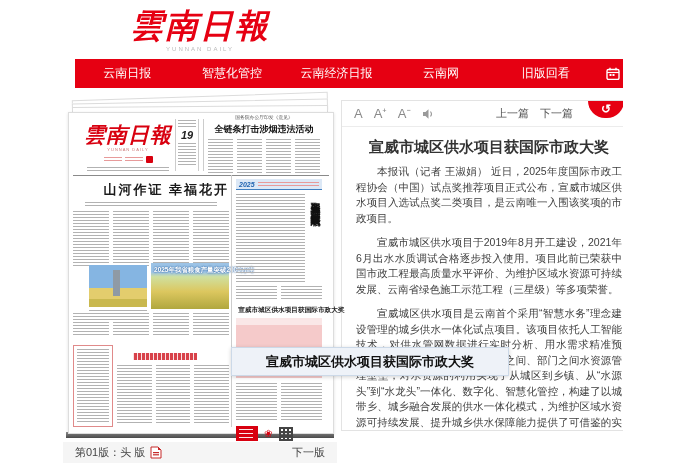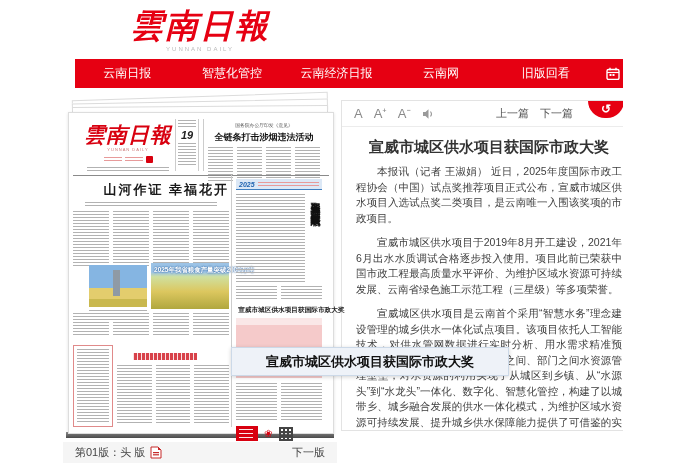--- a/index.html
+++ b/index.html
@@ -44,21 +44,21 @@
   .red-row{display:flex;gap:3px;margin-top:4px;align-items:center;justify-content:center;}
   .rr-bar{width:18px;height:5px;}
   .seal{width:7px;height:7px;background:#d8000f;border-radius:1px;}
   .mast-gray{margin:4px auto 0;width:82px;height:4px;}
   .datebox{position:absolute;left:106px;top:6px;width:24px;height:52px;
            border-left:1px solid #ccc;border-right:1px solid #ccc;padding:1px 2px;box-sizing:border-box;text-align:center;}
   .db-top{height:7px;margin-bottom:2px;}
   .db-day{font-size:11px;font-weight:bold;color:#222;line-height:12px;font-style:italic;}
   .db-bot{height:24px;margin-top:2px;}
   .vl-top{position:absolute;left:134px;top:6px;height:52px;border-left:1px solid #ccc;}
-  .toparticle{position:absolute;left:139px;top:8px;width:112px;}
+  .toparticle{position:absolute;left:139px;top:0;width:112px;}
   .kicker{font-size:6px;color:#555;text-align:center;transform:scale(.8);white-space:nowrap;}
   .tophead{font-size:9px;font-weight:bold;color:#111;text-align:center;margin:1px 0 3px;white-space:nowrap;}
   .hrule{position:absolute;left:4px;top:62px;width:256px;border-top:1px solid #8a8a8a;}
   .leadwrap{position:absolute;left:4px;top:68px;width:156px;}
   .leadhead{font-size:13px;font-weight:bold;color:#1a1a1a;letter-spacing:2px;text-align:right;white-space:nowrap;}
   .deckbar{width:132px;height:4px;margin:3px auto 5px;}
   .photo1{position:absolute;left:20px;top:152px;width:58px;height:42px;
           background:linear-gradient(180deg,#85b5e2 0 55%,#e3cd6d 55% 80%,#c9b84e 80%);}
   .monument{position:absolute;left:24px;top:5px;width:7px;height:26px;background:#8f9aa5;}
   .photo1cap{position:absolute;left:20px;top:197px;width:58px;height:10px;}

